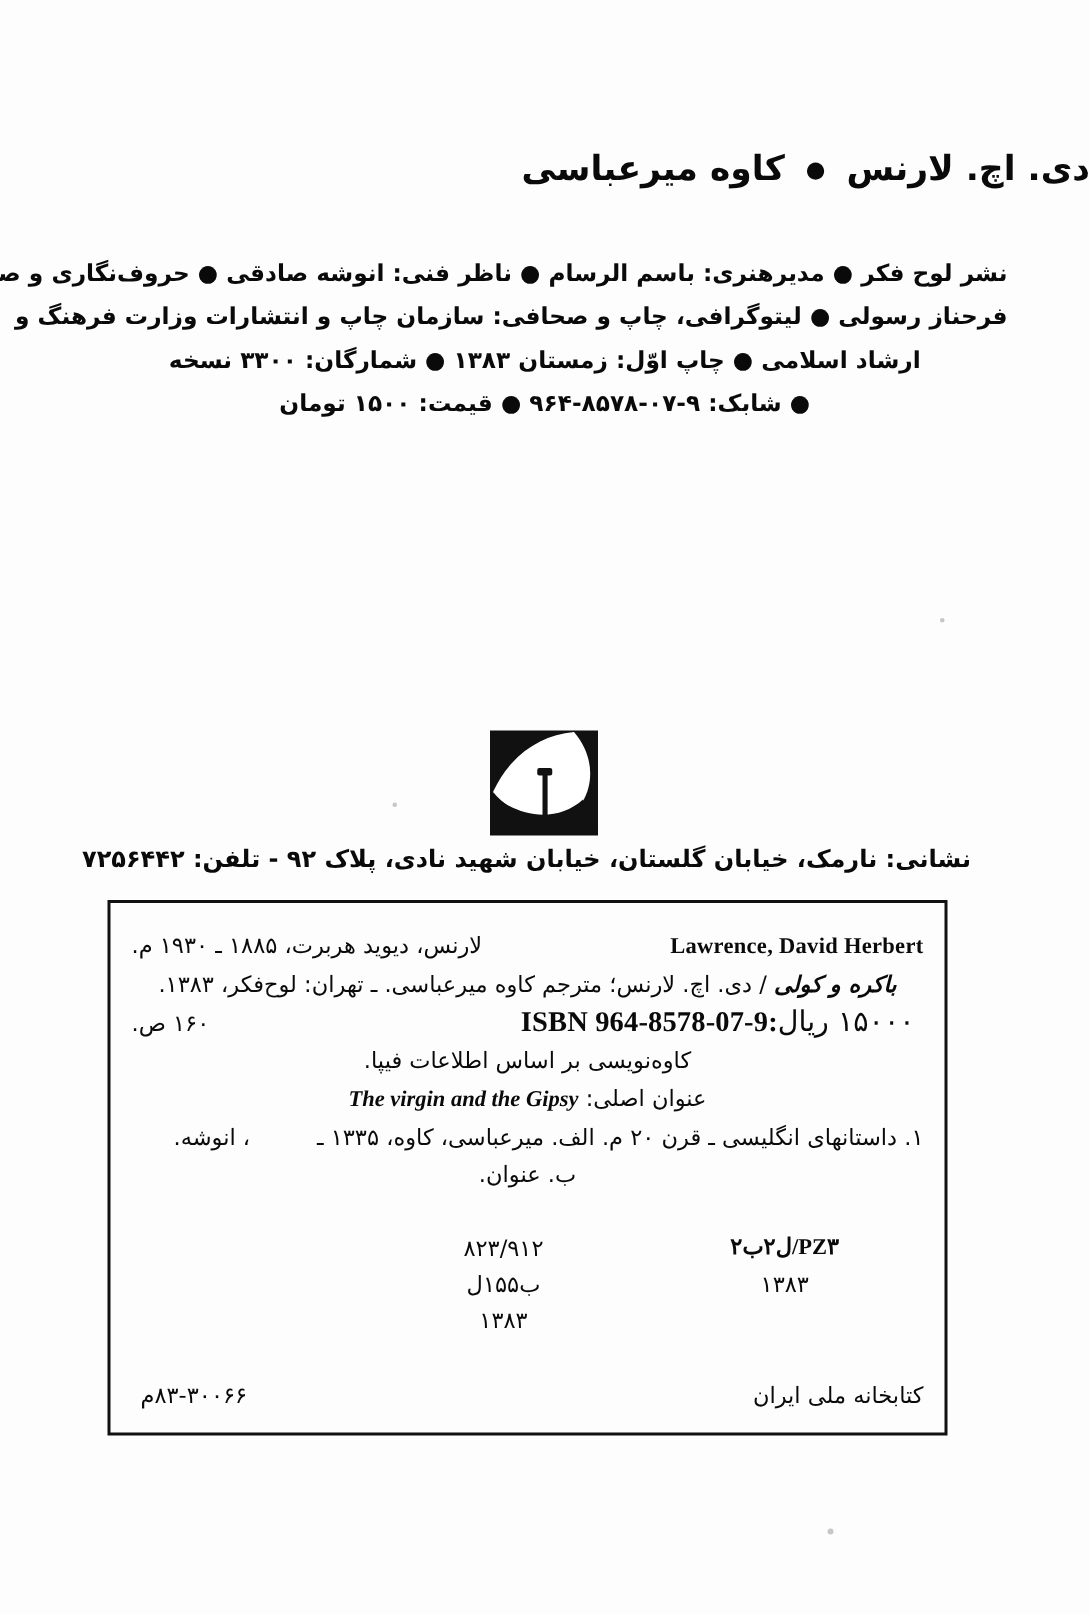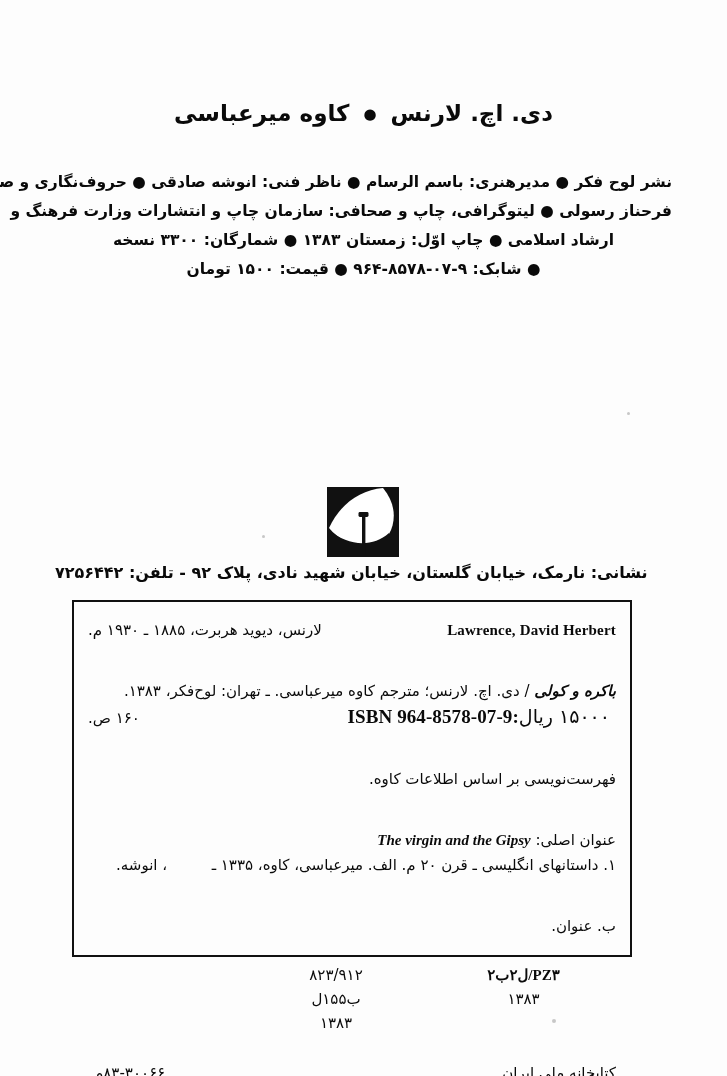--- a/index.html
+++ b/index.html
@@ -20,21 +20,21 @@
     background: #fdfdfd;
     overflow: hidden;
   }
 
   
   .byline {
     position: absolute;
     top: 100px;
     left: 0;
     right: 0;
-    text-align: center;
+    text-align: right;
     font-size: 23px;
     font-weight: bold;
     letter-spacing: 0.5px;
     direction: rtl;
   }
   .byline .dot { font-size: 15px; vertical-align: 2px; margin: 0 6px; }
 
   .imprint {
     position: absolute;
     top: 168px;
@@ -96,21 +96,21 @@
   }
   .cip-fa { direction: rtl; }
   .cip-en {
     direction: ltr;
     text-align: center;
     font-family: "Liberation Serif", "DejaVu Serif", serif;
     font-size: 15px;
     font-weight: bold;
     letter-spacing: 0.2px;
   }
-  .cip-line { direction: rtl; text-align: right; margin-top: 36px; }
+  .cip-line { direction: rtl; text-align: center; }
   .book-title { font-weight: bold; font-style: italic; }
   .orig-title {
     font-family: "Liberation Serif", "DejaVu Serif", serif;
     font-style: italic;
     font-weight: bold;
     direction: ltr;
     display: inline-block;
     font-size: 15px;
   }
   .isbn-mixed {
@@ -213,21 +213,21 @@
 
       <div class="cip-line">
         <span class="book-title">باکره و کولی</span><span> / دی. اچ. لارنس؛ مترجم کاوه میرعباسی. ـ تهران: لوح‌فکر، ۱۳۸۳.</span>
       </div>
 
       <div class="cip-row">
         <span class="isbn-mixed"><span>ISBN 964-8578-07-9:</span><span class="isbn-rial">۱۵۰۰۰ ریال</span></span>
         <span class="cip-fa">۱۶۰ ص.</span>
       </div>
 
-      <div class="cip-line">فهرست‌نویسی بر اساس اطلاعات کاوه.</div>
+      <div class="cip-line">کاوه‌نویسی بر اساس اطلاعات فیپا.</div>
 
       <div class="cip-line">
         <span>عنوان اصلی: </span><span class="orig-title">The virgin and the Gipsy</span>
       </div>
 
       <div class="subject-row">
         <span>۱. داستانهای انگلیسی ـ قرن ۲۰ م. الف. میرعباسی، کاوه، ۱۳۳۵ ـ</span>
         <span class="tail">، انوشه.</span>
       </div>
 

